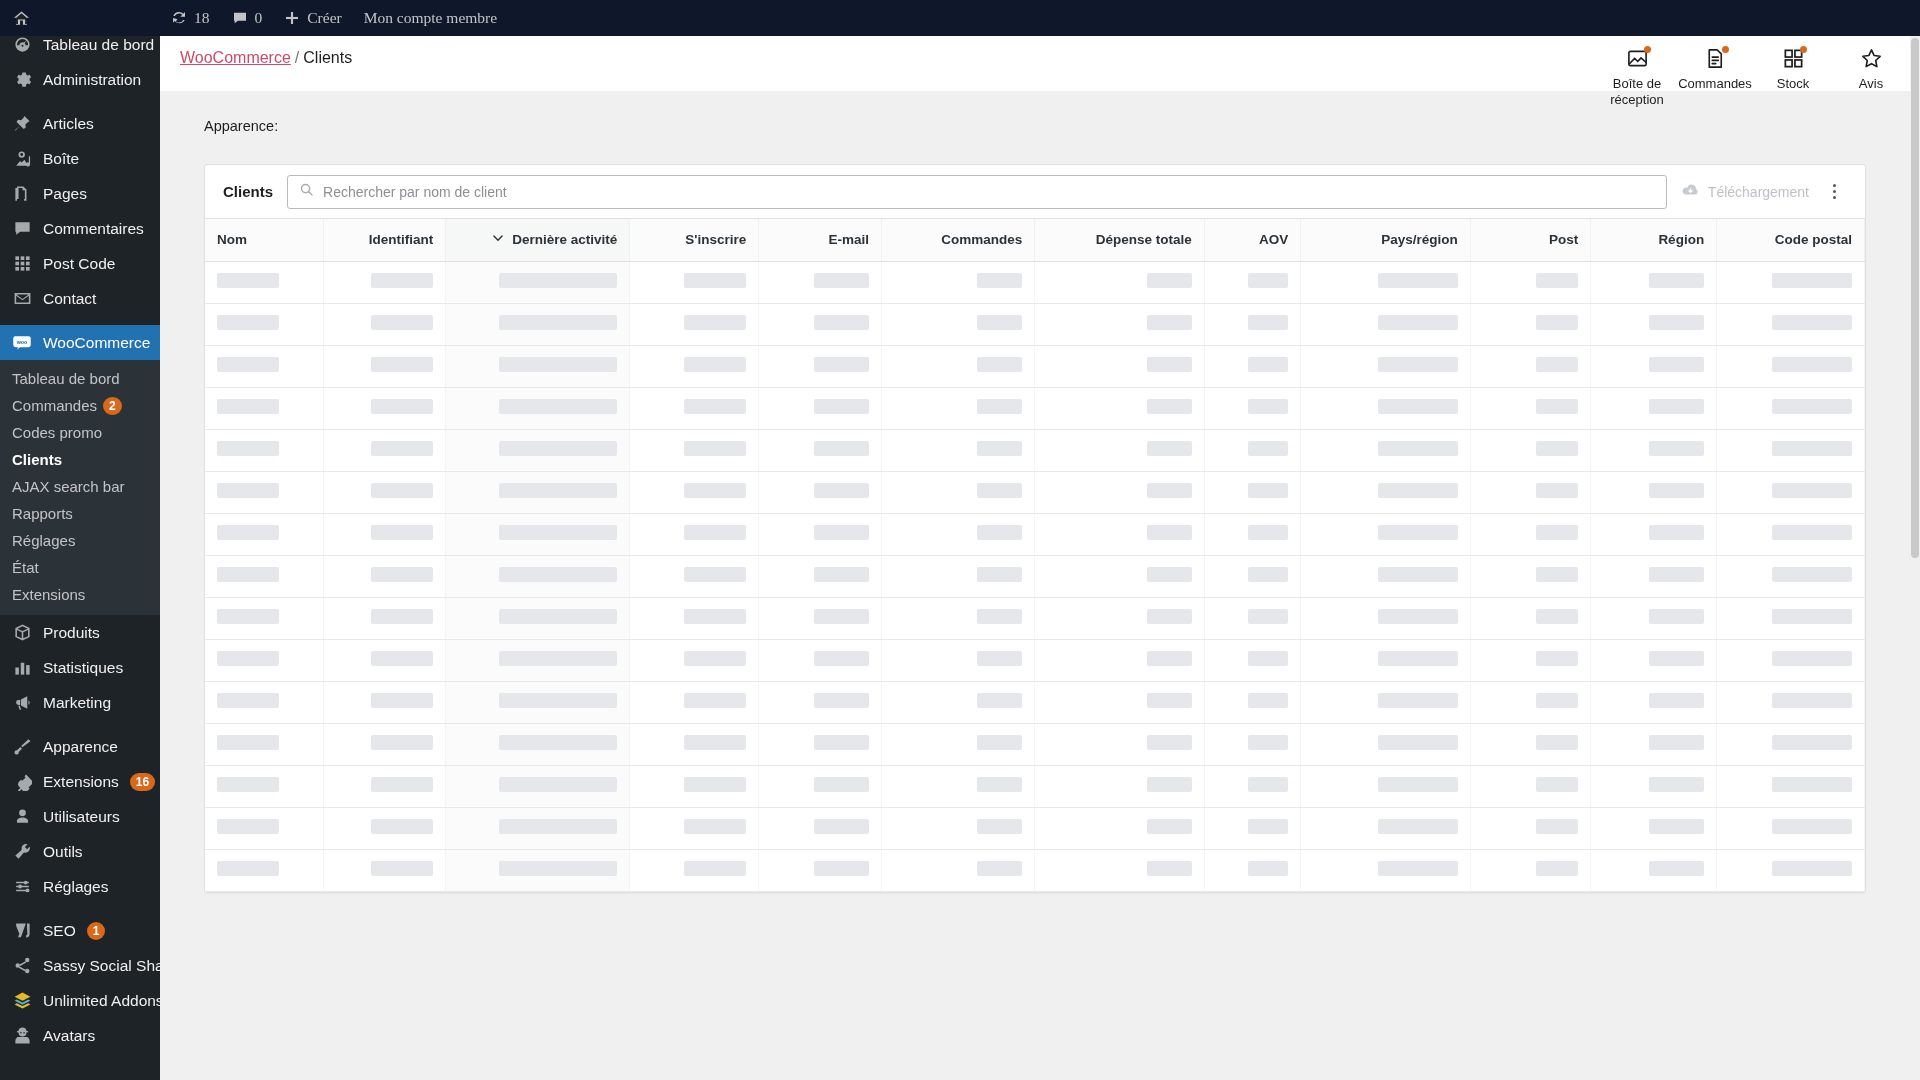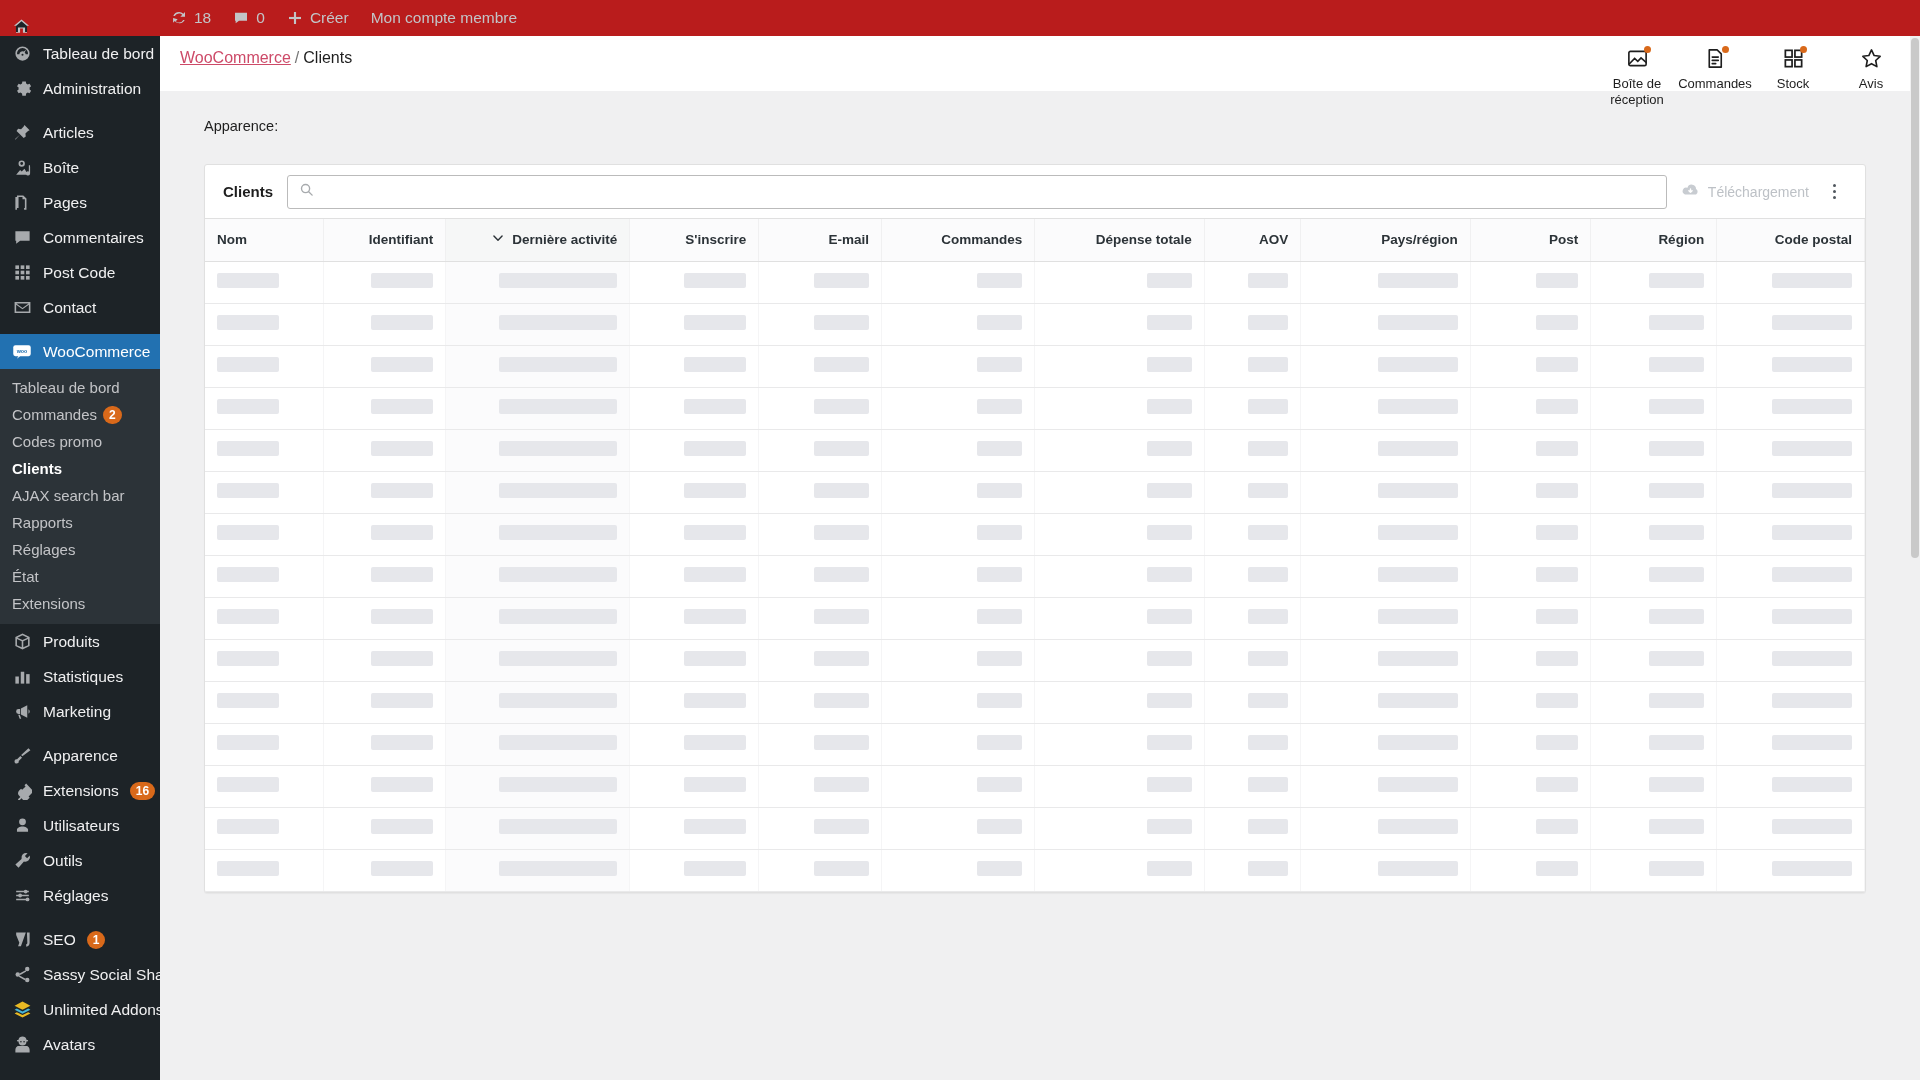--- a/index.html
+++ b/index.html
@@ -6,40 +6,40 @@
   html, body {
     width: 1920px; height: 1080px;
     font-family: "Liberation Sans", sans-serif;
     background: #f0f0f1;
     overflow: hidden;
   }
 
   
   #adminbar {
     position: absolute; top: 0; left: 0; width: 1920px; height: 36px;
-    background: #b91c1c; color: #f0f0f1;
-    display: flex; align-items: flex-end;
-    font-size: 16px; z-index: 50;
+    background: #0f172a; color: #f0f0f1;
+    display: flex; align-items: center;
+    font-size: 16px; z-index: 50; font-family: Liberation Serif, serif;
   }
   .ab-home {
     width: 160px; display: flex; align-items: center; padding-left: 12px;
   }
   .ab-items { display: flex; align-items: center; gap: 0px; }
   .ab-item {
     display: flex; align-items: center; gap: 7px;
     padding: 0 11px; height: 36px; color: #c3c4c7; font-size: 15.5px;
     white-space: nowrap;
   }
   .ab-item .cnt { color: #c3c4c7; }
   .ab-icon { display:inline-flex; align-items:center; justify-content:center; }
 
   
   #sidebar {
     position: absolute; top: 0; left: 0; width: 160px; height: 1080px;
-    background: #1d2327; z-index: 40; padding-top: 36px;
+    background: #1d2327; z-index: 40; padding-top: 27px;
     overflow: hidden;
   }
   .menu-item {
     display: flex; align-items: center; gap: 11px;
     height: 35px; padding: 0 0 0 12px;
     color: #f0f0f1; font-size: 15.5px; white-space: nowrap;
     position: relative;
   }
   .menu-item.sep-top { margin-top: 9px; }
   .menu-item .mi-icon {
@@ -493,20 +493,21 @@
     <div class="card">
       <div class="card-header">
         <div class="card-title">Clients</div>
         <div class="search-wrap">
           <span>
             <svg width="15" height="15" viewBox="0 0 24 24" fill="none" stroke="#a7aaad" stroke-width="2.2" stroke-linecap="round">
               <circle cx="10.5" cy="10.5" r="6.5"></circle>
                 <line x1="15.5" y1="15.5" x2="21" y2="21"></line>
             </svg>
           </span>
+          <input type="text" placeholder="Rechercher par nom de client" style="">
         </div>
         <div class="dl-btn">
           <span>
             <svg width="19" height="19" viewBox="0 0 24 24" fill="#c8ccd1">
               <path d="M19 10.2A5.5 5.5 0 0 0 8.2 8.6 4.4 4.4 0 0 0 5 17h14a3.9 3.9 0 0 0 0-6.8z"></path>
               <path d="M12 10v4.2m0 0-2-2m2 2 2-2" stroke="#fff" stroke-width="1.8" fill="none" stroke-linecap="round"></path>
             </svg>
           </span>
           <span>Téléchargement</span>
         </div>

